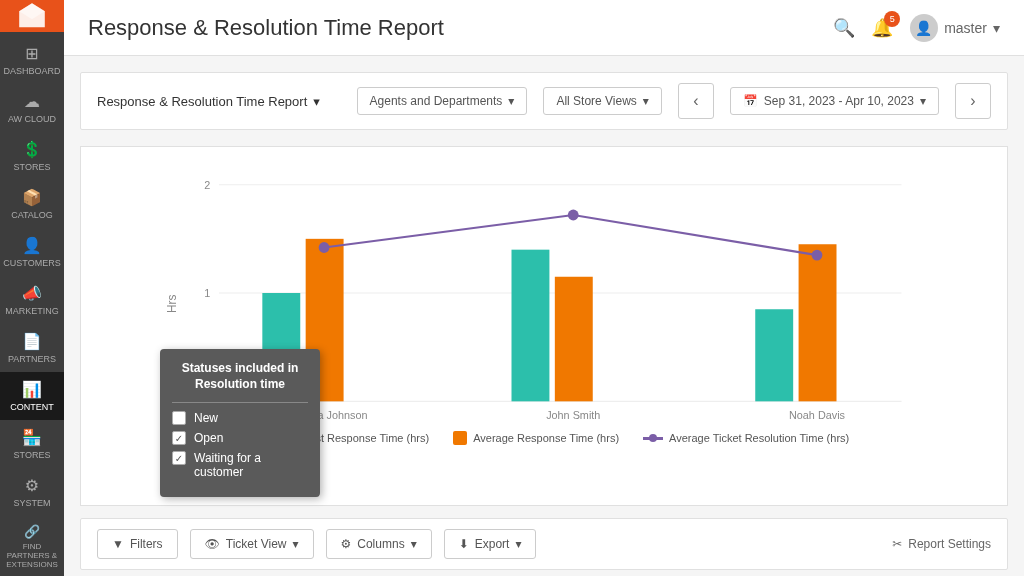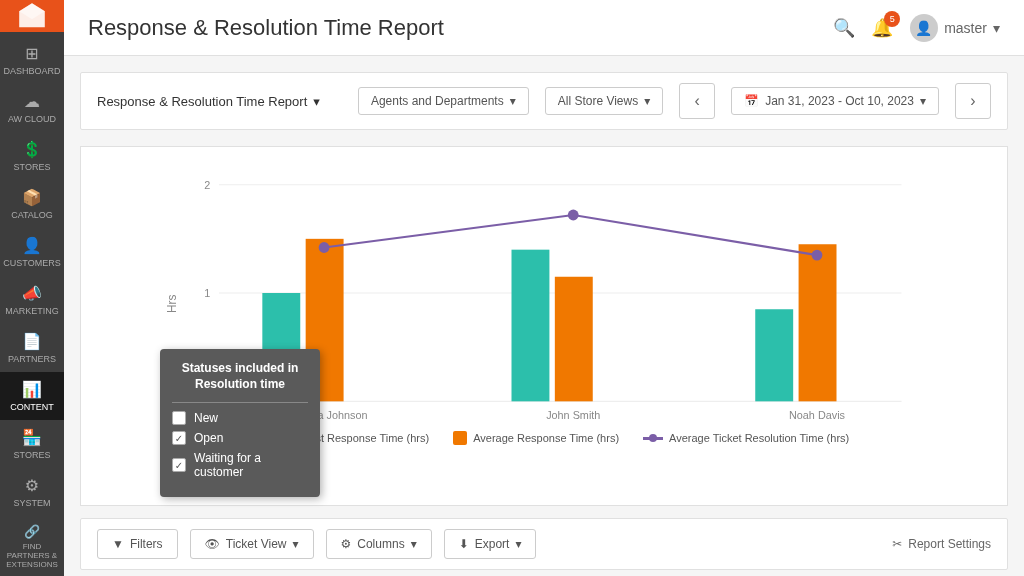--- a/index.html
+++ b/index.html
@@ -166,21 +166,21 @@
       color: #fff;
       font-size: 12px;
       text-align: center;
       margin-bottom: 10px;
       font-weight: 600;
       line-height: 1.3;
     }
     .popup-divider { border-top: 1px solid #888; margin-bottom: 8px; }
     .checkbox-item {
       display: flex;
-      align-items: center;
+      align-items: flex-start;
       gap: 8px;
       margin-bottom: 6px;
       color: #fff;
       font-size: 12px;
     }
     .cb {
       width: 14px;
       height: 14px;
       border: 1px solid #aaa;
       background: #fff;
@@ -355,21 +355,21 @@
       </button>
       <button class="filter-btn">
         <span>All Store Views</span>
         <span>▾</span>
       </button>
       <button class="nav-btn">
         <span>‹</span>
       </button>
       <button class="date-range-btn">
         <span>📅</span>
-        <span>Jan 31, 2023 - Oct 10, 2023</span>
+        <span>Sep 31, 2023 - Apr 10, 2023</span>
         <span>▾</span>
       </button>
       <button class="nav-btn">
         <span>›</span>
       </button>
     </div>
 
     <div style="position:relative;">
 
       <div class="status-popup">

